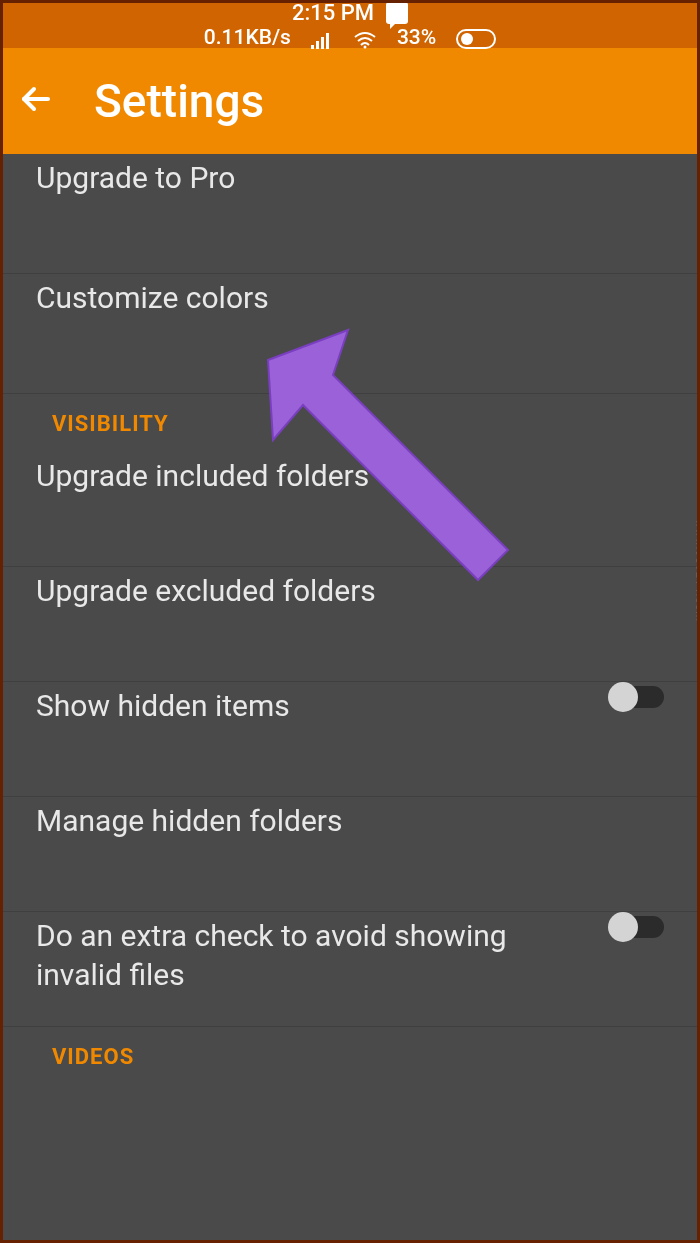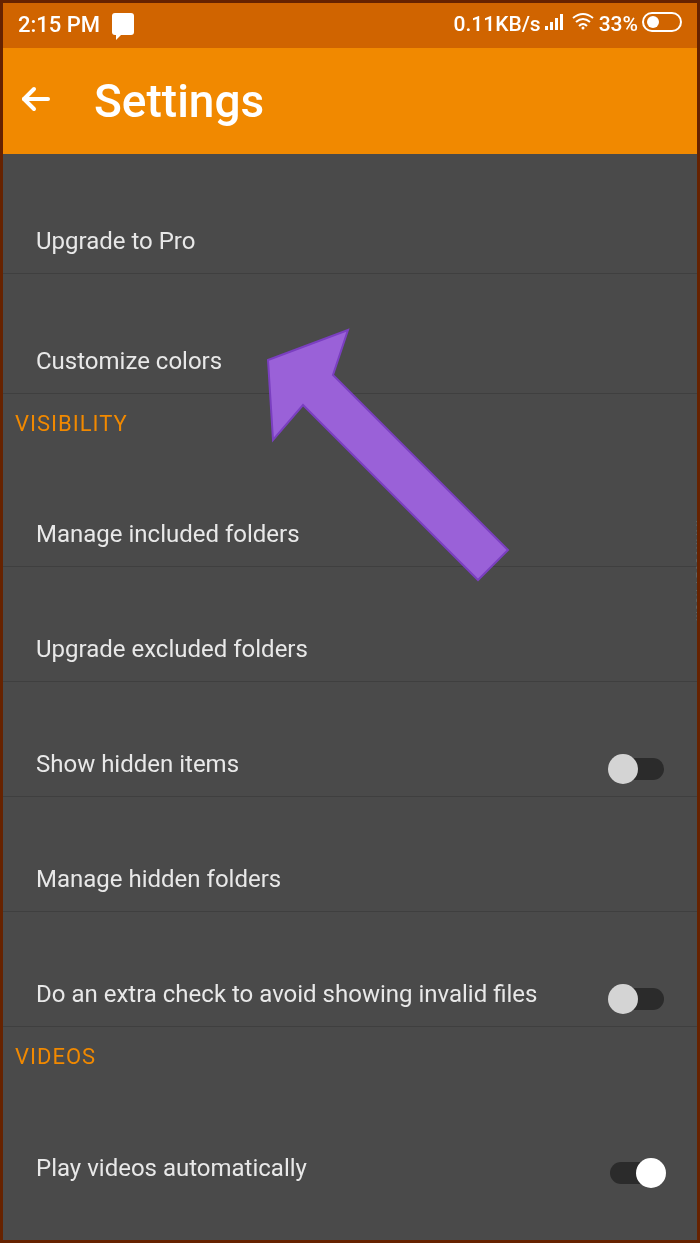--- a/index.html
+++ b/index.html
@@ -26,30 +26,31 @@
     .status-bar {
       height: 48px;
       background: #d06400;
       display: flex;
       justify-content: space-between;
       align-items: center;
       padding: 0 18px;
       color: #fff;
       font-size: 22px;
       font-weight: 500;
+      flex-direction: column;
     }
     .status-left {
       display: flex;
       align-items: center;
       gap: 12px;
     }
     .status-right {
       display: flex;
-      align-items: flex-start;
-      gap: 4px;
+      align-items: flex-end;
+      gap: 20px;
       font-size: 21px;
     }
     .icon-msg {
       width: 22px;
       height: 22px;
       background: #fff;
       border-radius: 3px;
       position: relative;
     }
     .icon-msg::after {
@@ -90,35 +91,35 @@
     }
     .header-title {
       color: #fff;
       font-size: 46px;
       font-weight: 500;
     }
     .content {
       background: #4a4a4a;
     }
     .row {
-      padding: 16px 36px;
-      display: flex;
-      align-items: flex-end;
+      padding: 4px 36px;
+      display: flex;
+      align-items: flex-start;
       justify-content: space-between;
       color: #e8e8e8;
-      font-size: 24px;
+      font-size: 30px;
       min-height: 115px;
       border-bottom: 1px solid rgba(0,0,0,0.15);
     }
     .row.tall { min-height: 120px; }
     .section-header {
-      padding: 0 15px;
+      padding: 0 52px;
       color: #f18900;
       font-size: 22px;
-      font-weight: 400;
+      font-weight: 700;
       letter-spacing: 1px;
       display: flex;
       align-items: center;
       height: 58px;
     }
     .row-text {
       flex: 1;
       padding-right: 20px;
       line-height: 1.3;
     }
@@ -215,21 +216,21 @@
     <span class="row-text">Upgrade to Pro</span>
   </div>
 
   <div class="row tall">
     <span class="row-text">Customize colors</span>
   </div>
 
   <div class="section-header">VISIBILITY</div>
 
   <div class="row">
-    <span class="row-text">Manage included folders</span>
+    <span class="row-text">Upgrade included folders</span>
   </div>
 
   <div class="row">
     <span class="row-text">Upgrade excluded folders</span>
   </div>
 
   <div class="row">
     <span class="row-text">Show hidden items</span>
     <span class="toggle"></span>
   </div>
@@ -238,24 +239,20 @@
     <span class="row-text">Manage hidden folders</span>
   </div>
 
   <div class="row">
     <span class="row-text">Do an extra check to avoid showing invalid files</span>
     <span class="toggle"></span>
   </div>
 
   <div class="section-header">VIDEOS</div>
 
-  <div class="row" style="border-bottom:none;">
-    <span class="row-text">Play videos automatically</span>
-    <span class="toggle on"></span>
-  </div>
 
 </div>
 
 <div class="cursor-arrow">
   <svg width="260" height="320" viewBox="0 0 260 320">
     <path d="M 10 40
              L 90 10
              L 75 55
              L 250 230
              L 220 260

